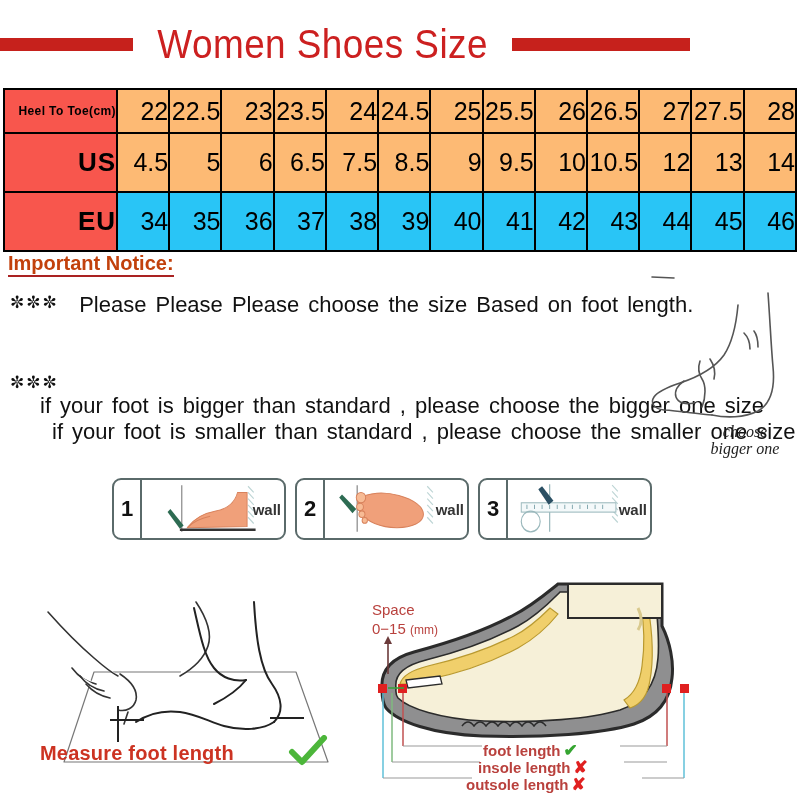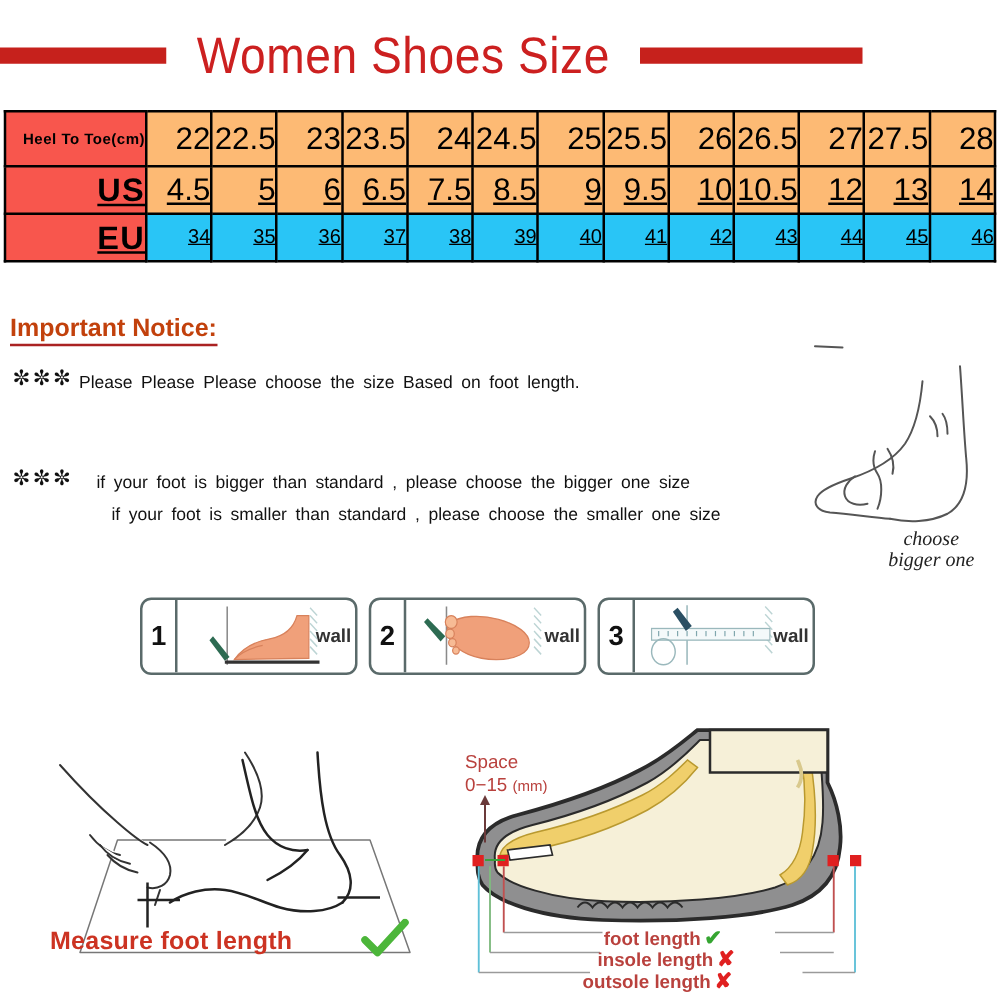--- a/index.html
+++ b/index.html
@@ -28,36 +28,36 @@
   #size-table td{
     border:2px solid #000;text-align:right;vertical-align:middle;
     font-family:"Liberation Sans",sans-serif;color:#000;padding:0;
   }
   .row-label{
     background:#f8564d;font-weight:700;
   }
   #lbl-cm{font-size:12px;letter-spacing:.4px;}
   #lbl-us,#lbl-eu{font-size:26px;letter-spacing:1px;}
   .c-cm,.c-us{background:#fdba74;font-size:25px;}
-  .c-eu{background:#29c5f6;font-size:16px;}
+  .c-eu{background:#29c5f6;font-size:25px;}
   #size-table tr{height:44px;}
-  #size-table tr.r-us,#size-table tr.r-eu{height:38px;text-decoration:underline;}
+  #size-table tr.r-us,#size-table tr.r-eu{height:59px;}
   .col-lab{width:113px;}
   
   #notice-head{
     position:absolute;left:8px;top:252px;color:#c2410c;font-size:20px;font-weight:700;
     border-bottom:2px solid #aa2222;padding-bottom:1px;line-height:1.1;
   }
   .notice-block{position:absolute;left:10px;color:#111;}
   #notice-1{top:292px;}
   #notice-2{top:372px;}
   .stars{display:inline-block;font-size:17px;letter-spacing:2px;vertical-align:top;}
   .nlines{display:inline-block;vertical-align:top;}
-  .nline{font-size:14px;line-height:26px;white-space:nowrap;
-         font-family:"Liberation Sans",sans-serif;word-spacing:3px;}
+  .nline{font-size:22px;line-height:26px;white-space:nowrap;
+         font-family:"Liberation Sans",sans-serif;word-spacing:3px;margin-left:16px;}
   .indent{padding-left:26px;}
   
   #foot-sketch{position:absolute;left:640px;top:275px;width:160px;height:165px;}
   #sketch-caption{
     position:absolute;left:690px;top:423px;width:110px;text-align:center;
     font-family:"Liberation Serif",serif;font-style:italic;font-size:16px;color:#222;
     line-height:17px;
   }
   
   #steps{position:absolute;left:112px;top:478px;width:540px;height:62px;display:flex;gap:9px;}

